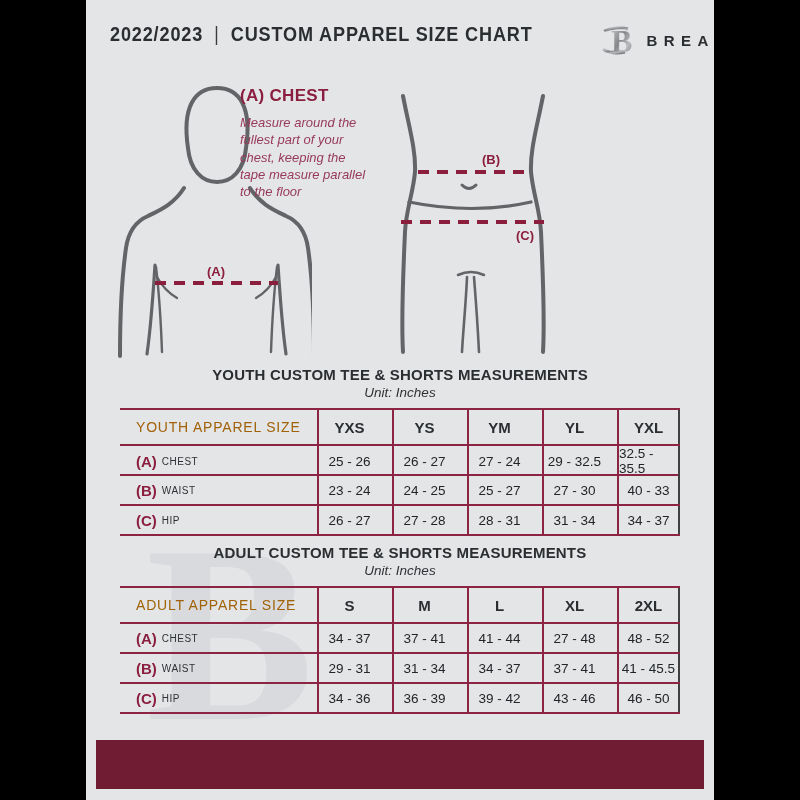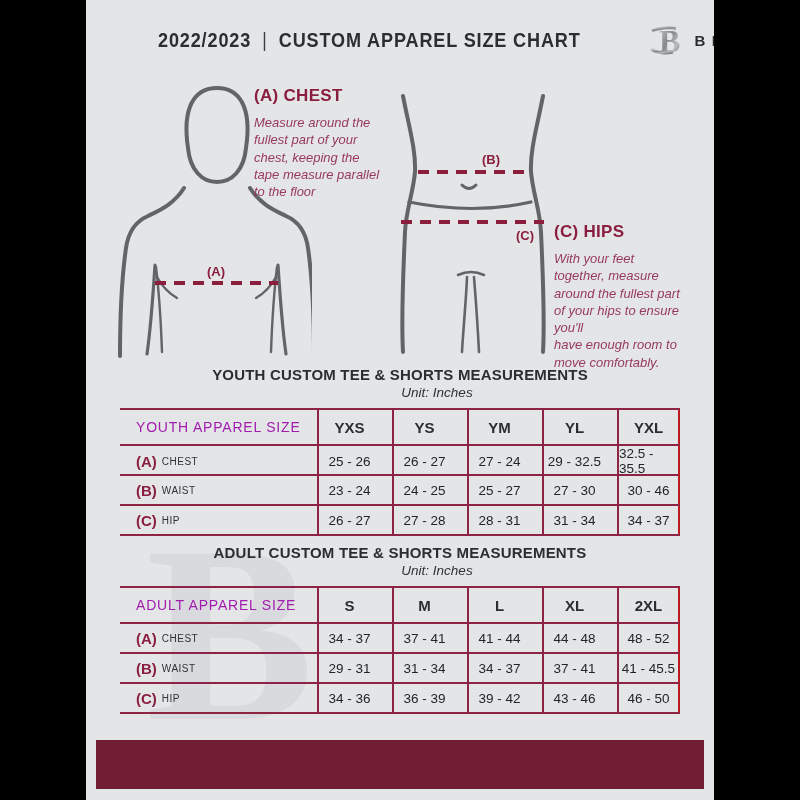--- a/index.html
+++ b/index.html
@@ -18,83 +18,82 @@
   }
   .watermark {
     position:absolute; left:60px; top:508px;
     font-family:"Liberation Serif", serif;
     font-weight:bold; font-size:252px; line-height:1;
     color:#d9dadd; z-index:0; user-select:none;
   }
   
   .header {
     position:absolute; left:24px; top:22px; right:20px;
-    display:flex; justify-content:space-between; align-items:center;
+    display:flex; justify-content:space-between; align-items:flex-start;
     z-index:2;
-    margin-left:48px;
   }
   .title-wrap {
     display:flex; gap:13px; align-items:center;
     transform:scaleX(0.86); transform-origin:left center;
     font-weight:bold; font-size:21px; color:#2b2e31;
     letter-spacing:1px; white-space:nowrap;
   }
   .title-divider { font-weight:normal; color:#3a3d40; font-size:20px; }
   .logo { display:flex; align-items:center; gap:9px; }
   .brand {
     font-weight:bold; font-size:15px; letter-spacing:6.5px;
     color:#2b2e31; white-space:nowrap;
   }
   
   .fig { position:absolute; z-index:1; }
   .fig1 { left:28px; top:84px; }
   .fig2 { left:300px; top:92px; }
   .mblock { position:absolute; z-index:2; width:152px; }
-  .mblock-a { left:168px; top:86px; }
+  .mblock-a { left:154px; top:86px; }
   .mblock-b { left:468px; top:86px; }
   .mblock-c { left:468px; top:222px; }
   .m-heading {
     font-size:17px; font-weight:bold; color:#8b1e3f; letter-spacing:0.3px;
   }
   .desc {
     margin-top:8px; font-size:13px; font-style:italic;
     color:#97395a; line-height:1.33; white-space:pre-line;
   }
   
   .sec-title {
     position:absolute; left:0; width:100%; text-align:center;
     font-weight:bold; font-size:15px; color:#2b2e31;
     letter-spacing:0.2px; z-index:1;
   }
   .sec-unit {
     position:absolute; left:0; width:100%; text-align:center;
-    font-style:italic; font-size:13.5px; color:#2f3235; z-index:1;margin-left:37px;
+    font-style:italic; font-size:13.5px; color:#2f3235; z-index:1;
   }
   .t-youth-title { top:366px; }  .t-youth-unit { top:385px; }
   .t-adult-title { top:544px; }  .t-adult-unit { top:563px; }
   .tbl {
     position:absolute; left:34px; width:560px;
     border-top:2px solid #8e2443; z-index:1;
   }
   .tbl-youth { top:408px; }
   .tbl-adult { top:586px; }
   .trow {
     display:grid; grid-template-columns:185px repeat(5, 75px);
     border-bottom:2px solid #8e2443; height:30px;
   }
   .trow.head { height:36px; }
   .cell {
     display:flex; align-items:center; justify-content:center;
     font-size:13.5px; color:#222527;
   }
   .cell.szcol { border-left:2px solid #8e2443;margin-left:12px; }
-  .cell.last { border-right:2px solid #b91c1c; }
+  .cell.last { border-right:2px solid #404040; }
   .cell.lab { justify-content:flex-start; padding-left:16px; }
   .col-head { font-weight:bold; font-size:15px; color:#2b2e31; }
-  .lab-head { font-size:14px; letter-spacing:0.8px; color:#a21caf; }
+  .lab-head { font-size:14px; letter-spacing:0.8px; color:#a16207; }
   .rowkey { font-weight:bold; color:#8b1e3f; font-size:15px; margin-right:5px; }
   .rowlab { font-size:10px; color:#2e3134; letter-spacing:0.5px; }
   
   .footer {
     position:absolute; left:10px; top:740px;
     width:608px; height:49px;
     background:#701d34; z-index:1;
   }
   svg text.marker { font-family:"Liberation Sans", sans-serif; font-weight:bold; font-size:13px; fill:#8b1e3c; }
 </style>
@@ -168,30 +167,20 @@
   </svg>
 
   <div class="mblock mblock-a">
     <div class="m-heading">(A) CHEST</div>
     <div class="desc">Measure around the
 fullest part of your
 chest, keeping the
 tape measure parallel
 to the floor</div>
   </div>
-  <div class="mblock mblock-c">
-    <div class="m-heading">(C) HIPS</div>
-    <div class="desc">With your feet
-together, measure
-around the fullest part
-of your hips to ensure
-you'll
-have enough room to
-move comfortably.</div>
-  </div>
 
   <div class="sec-title t-youth-title">YOUTH CUSTOM TEE &amp; SHORTS MEASUREMENTS</div>
   <div class="sec-unit t-youth-unit">Unit: Inches</div>
   <div class="tbl tbl-youth">
     <div class="trow head">
       <div class="cell lab lab-head">YOUTH APPAREL SIZE</div>
       <div class="cell szcol col-head">YXS</div>
       <div class="cell szcol col-head">YS</div>
       <div class="cell szcol col-head">YM</div>
       <div class="cell szcol col-head">YL</div>
@@ -210,21 +199,21 @@
     </div>
     <div class="trow">
       <div class="cell lab">
           <span class="rowkey">(B)</span>
           <span class="rowlab">WAIST</span>
         </div>
       <div class="cell szcol">23 - 24</div>
       <div class="cell szcol">24 - 25</div>
       <div class="cell szcol">25 - 27</div>
       <div class="cell szcol">27 - 30</div>
-      <div class="cell szcol last">30 - 46</div>
+      <div class="cell szcol last">40 - 33</div>
     </div>
     <div class="trow">
       <div class="cell lab">
           <span class="rowkey">(C)</span>
           <span class="rowlab">HIP</span>
         </div>
       <div class="cell szcol">26 - 27</div>
       <div class="cell szcol">27 - 28</div>
       <div class="cell szcol">28 - 31</div>
       <div class="cell szcol">31 - 34</div>
@@ -244,21 +233,21 @@
       <div class="cell szcol col-head last">2XL</div>
     </div>
     <div class="trow">
       <div class="cell lab">
           <span class="rowkey">(A)</span>
           <span class="rowlab">CHEST</span>
         </div>
       <div class="cell szcol">34 - 37</div>
       <div class="cell szcol">37 - 41</div>
       <div class="cell szcol">41 - 44</div>
-      <div class="cell szcol">44 - 48</div>
+      <div class="cell szcol">27 - 48</div>
       <div class="cell szcol last">48 - 52</div>
     </div>
     <div class="trow">
       <div class="cell lab">
           <span class="rowkey">(B)</span>
           <span class="rowlab">WAIST</span>
         </div>
       <div class="cell szcol">29 - 31</div>
       <div class="cell szcol">31 - 34</div>
       <div class="cell szcol">34 - 37</div>

